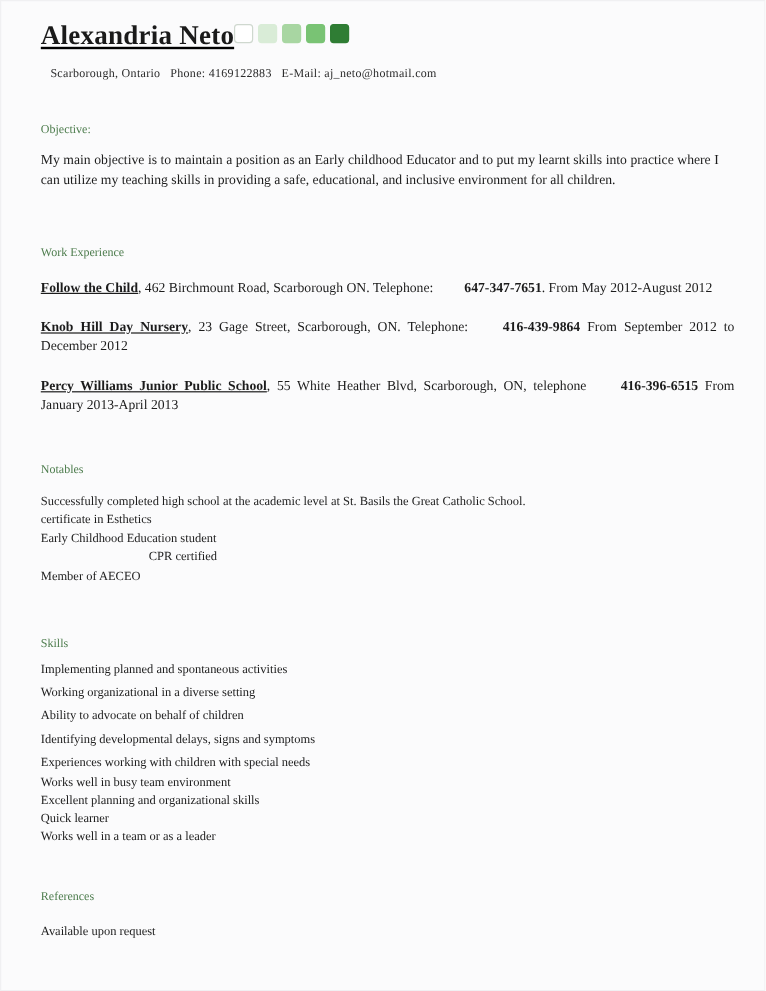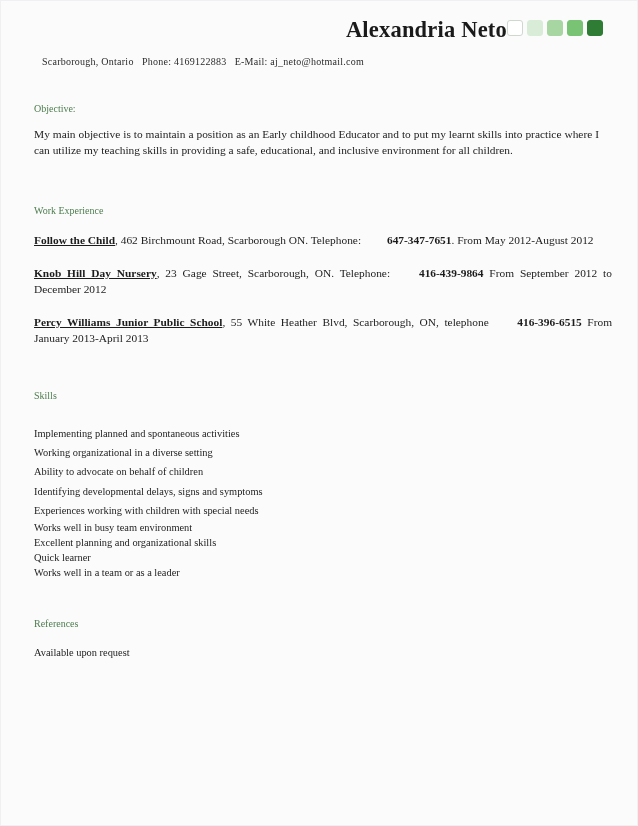--- a/index.html
+++ b/index.html
@@ -22,21 +22,22 @@
   .inner {
     padding: 14px 30px 0 33px;
     box-sizing: border-box;
   }
 
   
   .header-row {
     position: relative;
     display: flex;
     align-items: flex-start;
-    justify-content: flex-end;
+    justify-content: flex-start;
+    text-decoration: underline;
   }
   .name {
     font-size: 22.5px;
     font-weight: bold;
     color: #1a1a1a;
     letter-spacing: 0.2px;
     line-height: 1.15;
     margin: 0;
     padding-top: 2px;
   }
@@ -110,21 +111,21 @@
     margin-top: 13px;
     font-size: 10.4px;
     color: #1c1c1c;
     line-height: 1.48;
   }
   .notables-block div { white-space: pre; }
   .indented { padding-left: 90px; }
 
   
   .skills-block {
-    margin-top: 22px;
+    margin-top: 6px;
     font-size: 10.4px;
     color: #1c1c1c;
   }
   .skills-block .loose { line-height: 1.85; }
   .skills-block .tight { line-height: 1.45; }
 
   
   .refs-p {
     font-size: 10.4px;
     color: #1c1c1c;
@@ -160,20 +161,28 @@
         <span class="org">Follow the Child</span><span>, 462 Birchmount Road, Scarborough ON. Telephone: </span><span class="tel">647-347-7651</span><span>. From May 2012-August 2012</span>
       </p>
       <p class="job">
         <span class="org">Knob Hill Day Nursery</span><span>, 23 Gage Street, Scarborough, ON. Telephone: </span><span class="tel">416-439-9864</span><span> From September 2012 to December 2012</span>
       </p>
       <p class="job">
         <span class="org">Percy Williams Junior Public School</span><span>, 55 White Heather Blvd, Scarborough, ON, telephone </span><span class="tel">416-396-6515</span><span> From January 2013-April 2013</span>
       </p>
     </div>
 
+    <h2 class="sec-h sec-notables" style="color: rgb(78, 125, 78);">Notables</h2>
+    <div class="notables-block">
+      <div>Successfully completed high school at the academic level at St. Basils the Great Catholic School.</div>
+      <div>certificate in Esthetics</div>
+      <div>Early Childhood Education student</div>
+      <div class="indented">CPR certified</div>
+      <div>Member of AECEO</div>
+    </div>
 
     <h2 class="sec-h sec-skills" style="color: rgb(78, 125, 78);">Skills</h2>
     <div class="skills-block">
       <div class="loose">Implementing planned and spontaneous activities</div>
       <div class="loose">Working organizational in a diverse setting</div>
       <div class="loose">Ability to advocate on behalf of children</div>
       <div class="loose">Identifying developmental delays, signs and symptoms</div>
       <div class="loose">Experiences working with children with special needs</div>
       <div class="tight">Works well in busy team environment</div>
       <div class="tight">Excellent planning and organizational skills</div>

